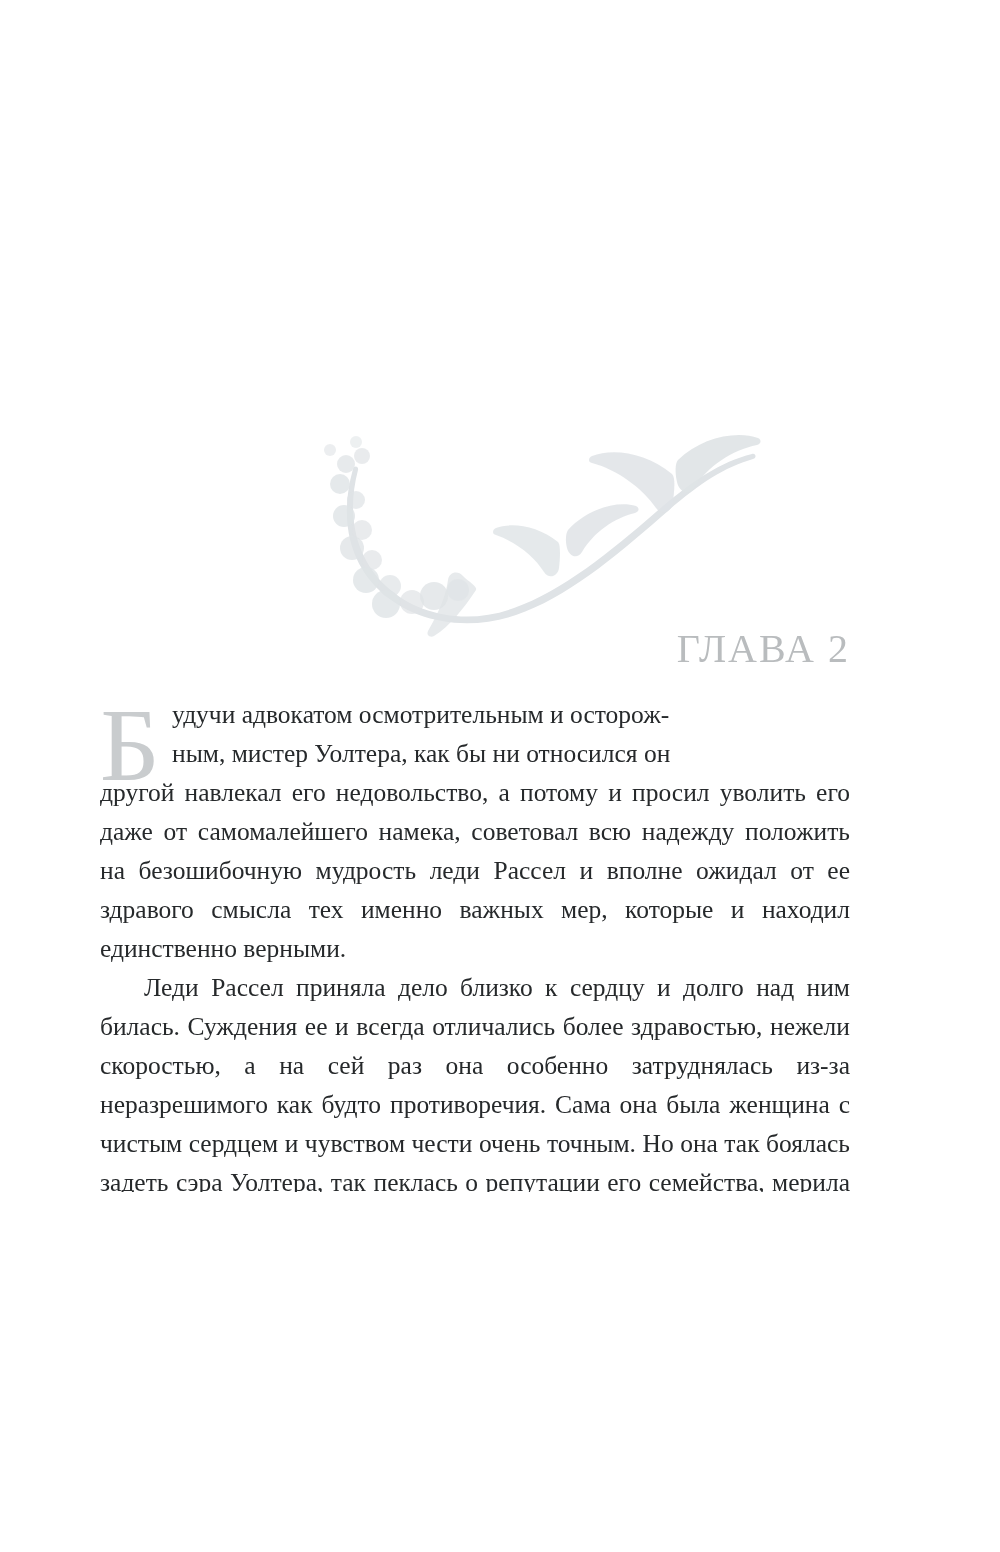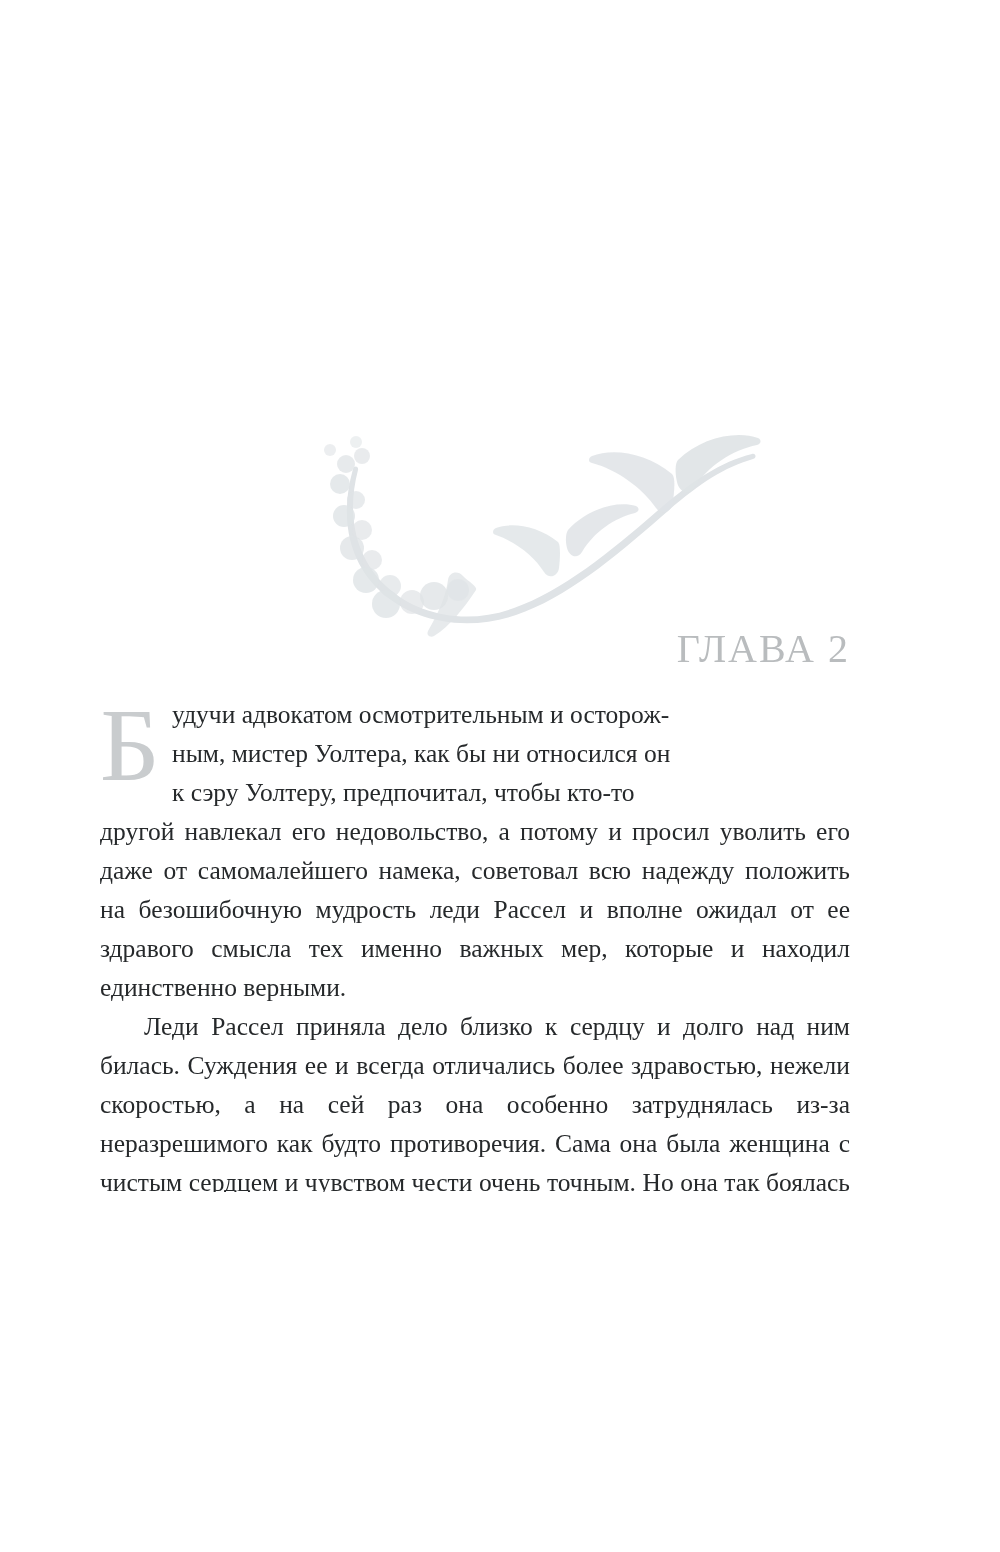--- a/index.html
+++ b/index.html
@@ -130,21 +130,20 @@
 
   <div class="chapter-title">ГЛАВА 2</div>
 
   <div class="textblock">
 
     <div class="para-first">
       <span class="dropcap">Б</span>
       <div class="lead-lines">
         <div>удучи адвокатом осмотрительным и осторож-</div>
         <div>ным, мистер Уолтера, как бы ни относился он</div>
-        <div>к сэру Уолтеру, предпочитал, чтобы кто-то</div>
       </div>
       <p class="rest-lines">другой навлекал его недовольство, а потому и про­сил уволить его даже от самомалейшего намека, со­ветовал всю надежду положить на безошибочную мудрость леди Рассел и вполне ожидал от ее здраво­го смысла тех именно важных мер, которые и нахо­дил единственно верными.</p>
     </div>
 
     <p class="para-indent">Леди Рассел приняла дело близко к сердцу и дол­го над ним билась. Суждения ее и всегда отличались более здравостью, нежели скоростью, а на сей раз она особенно затруднялась из-за неразрешимого как будто противоречия. Сама она была женщина с чистым сердцем и чувством чести очень точным. Но она так боялась задеть сэра Уолтера, так пеклась о репутации его семейства, мерила потребности его по такой аристократической мерке, как только и можно было ожидать от особы, наделенной столь</p>
 
   </div>
 
   <div class="folio">15</div>
 

